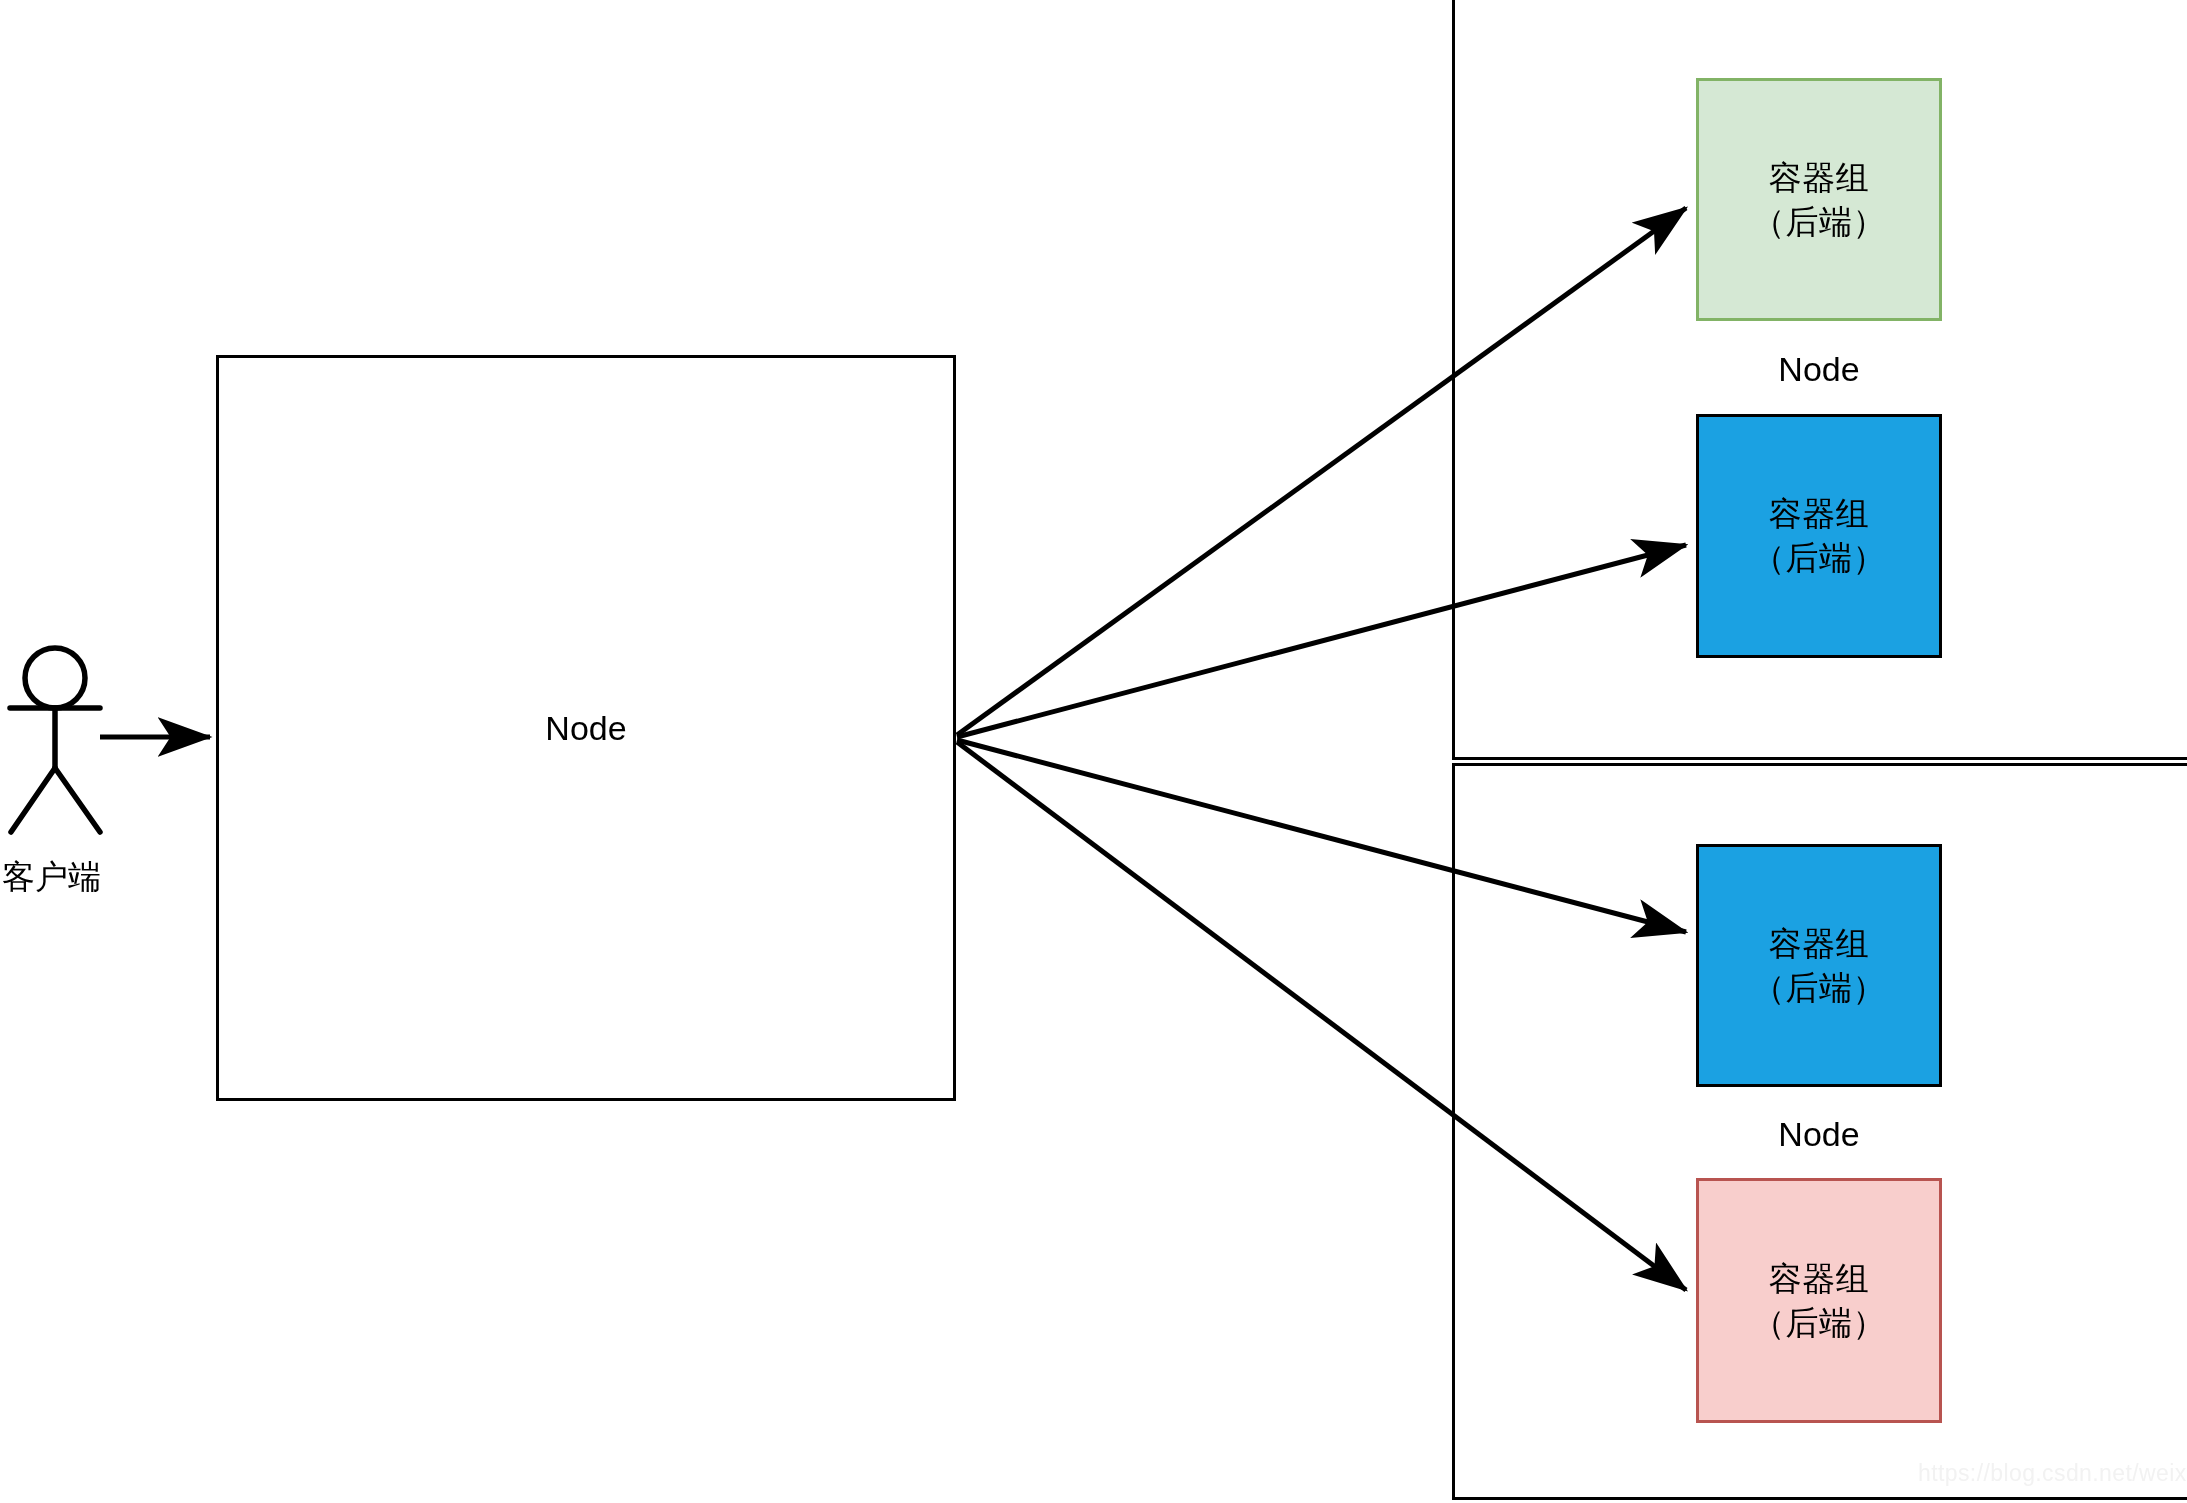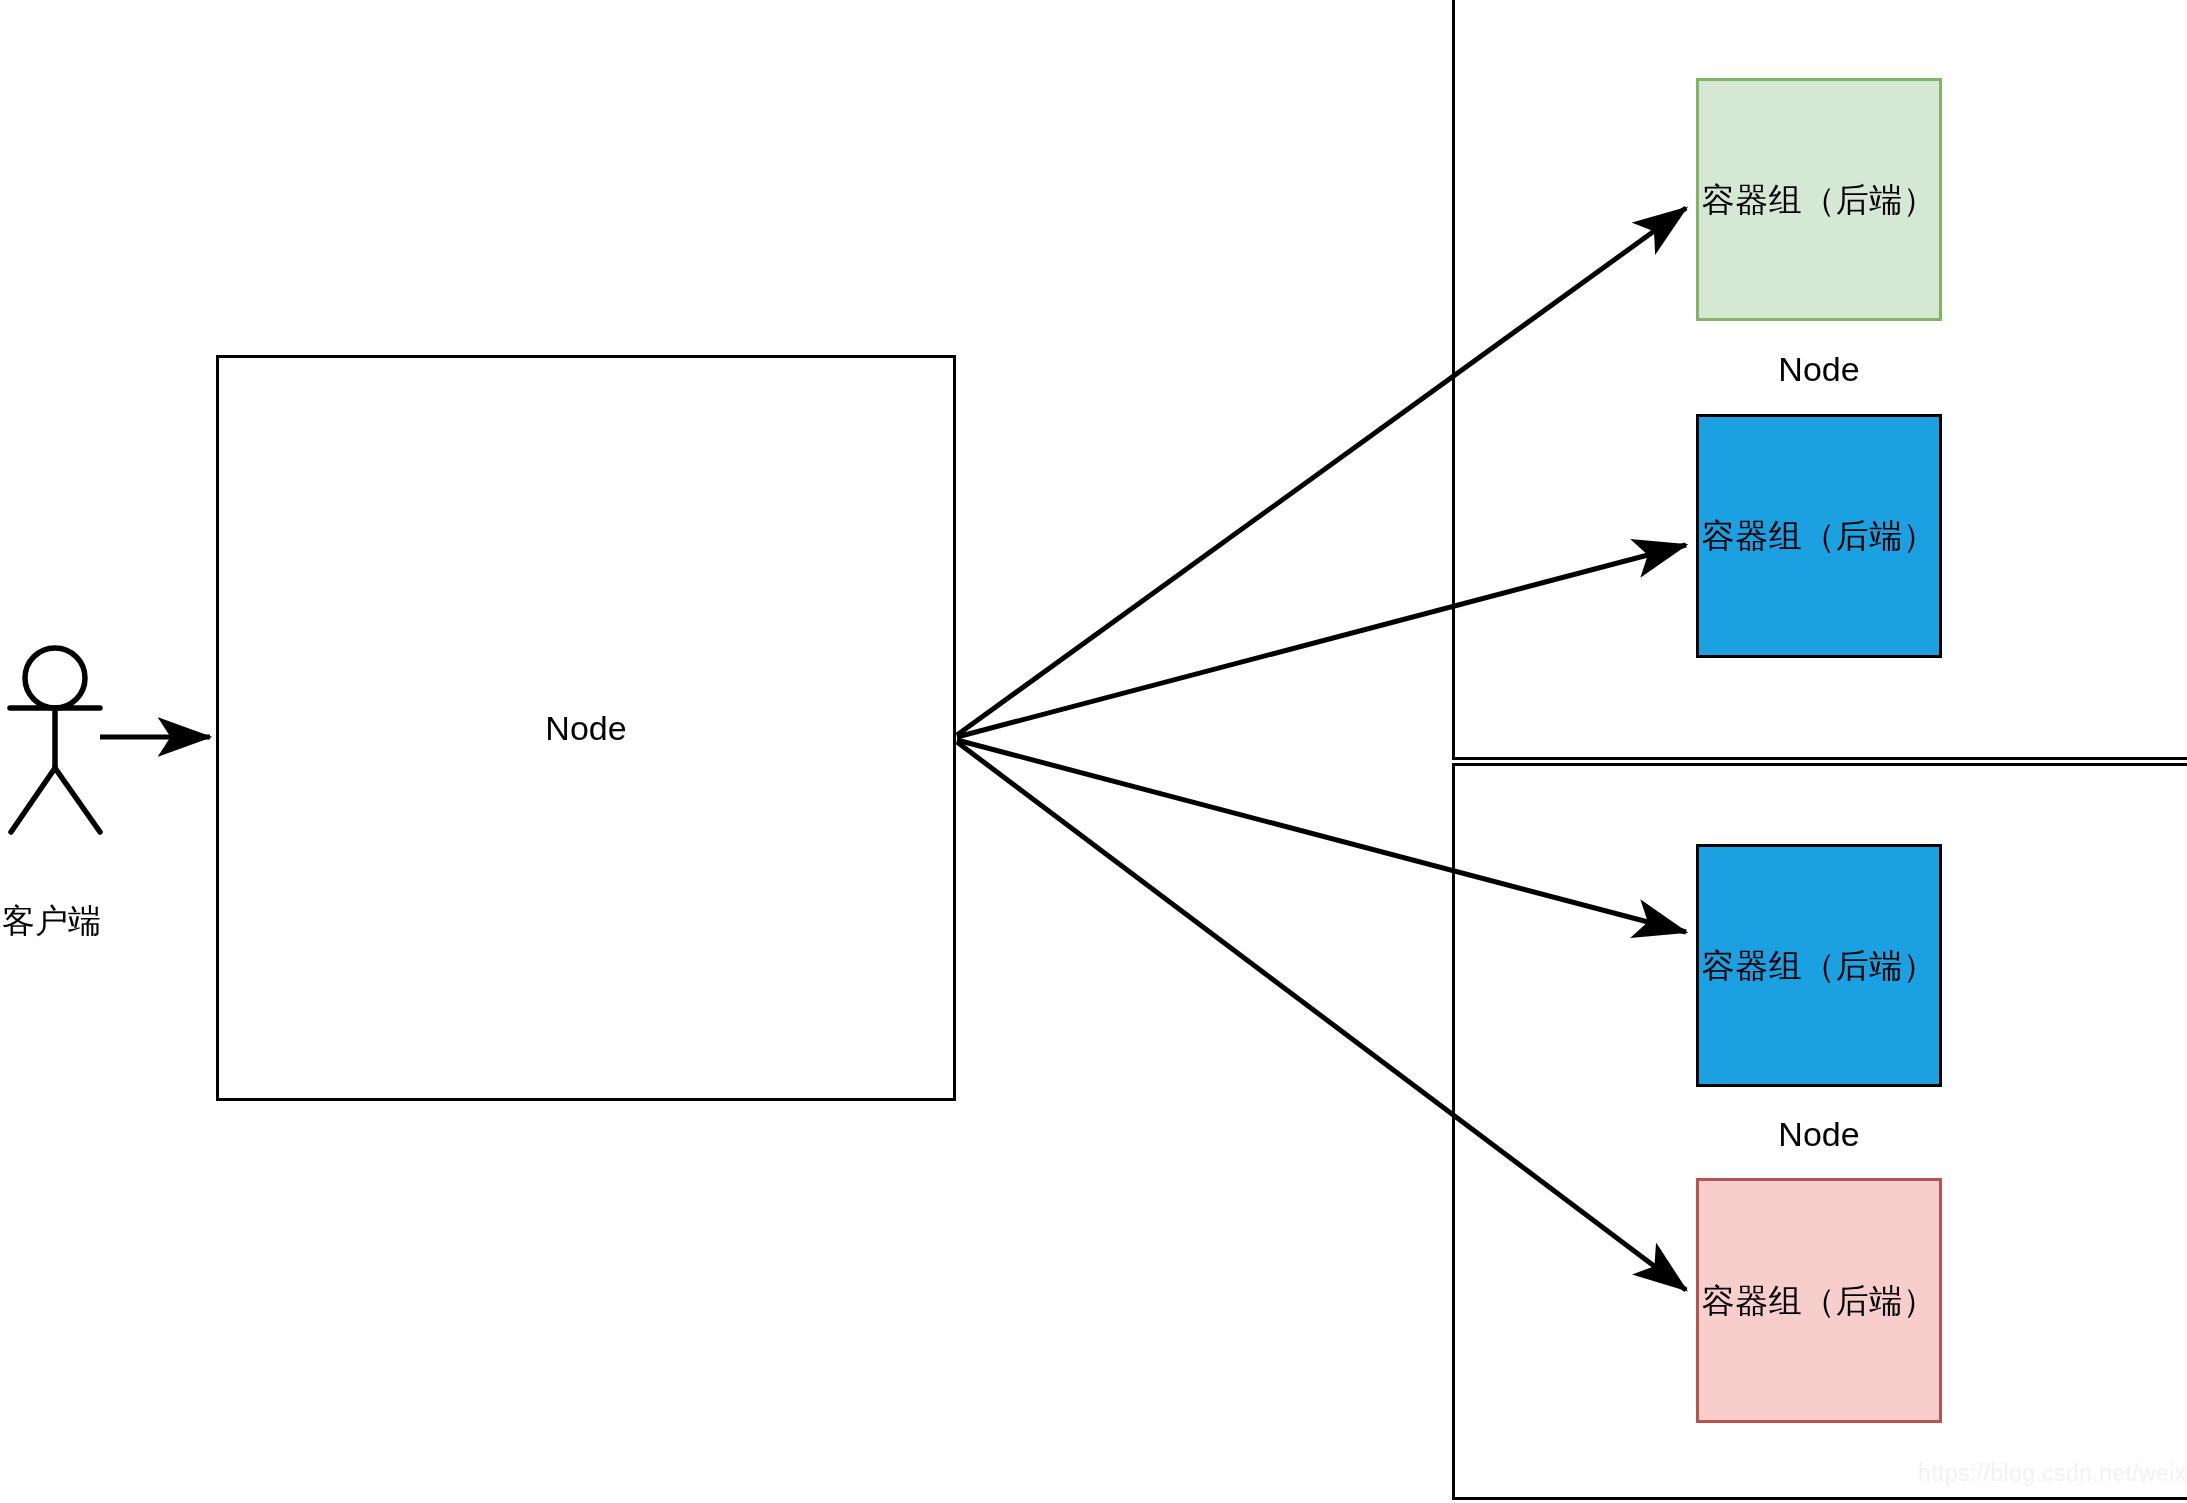--- a/index.html
+++ b/index.html
@@ -20,21 +20,21 @@
     left: 0;
     top: 0;
     width: 2187px;
     height: 1503px;
     pointer-events: none;
   }
   .box {
     position: absolute;
     box-sizing: border-box;
     display: flex;
-    flex-direction: row;
+    flex-direction: column;
     align-items: center;
     justify-content: center;
     text-align: center;
   }
   .pod-label {
     font-size: 33px;
     line-height: 1.32;
     color: #000000;
     white-space: pre;
     letter-spacing: 0.5px;
@@ -63,21 +63,20 @@
   }
   .center-node span {
     font-size: 34px;
     color: #000000;
   }
   .actor-label {
     position: absolute;
     font-size: 33px;
     color: #000000;
     white-space: nowrap;
-    margin-top: 44px;
   }
   .watermark {
     position: absolute;
     font-size: 23px;
     color: #f2f2f2;
     white-space: nowrap;
     letter-spacing: 0.4px;
   }
 </style>
 </head>

